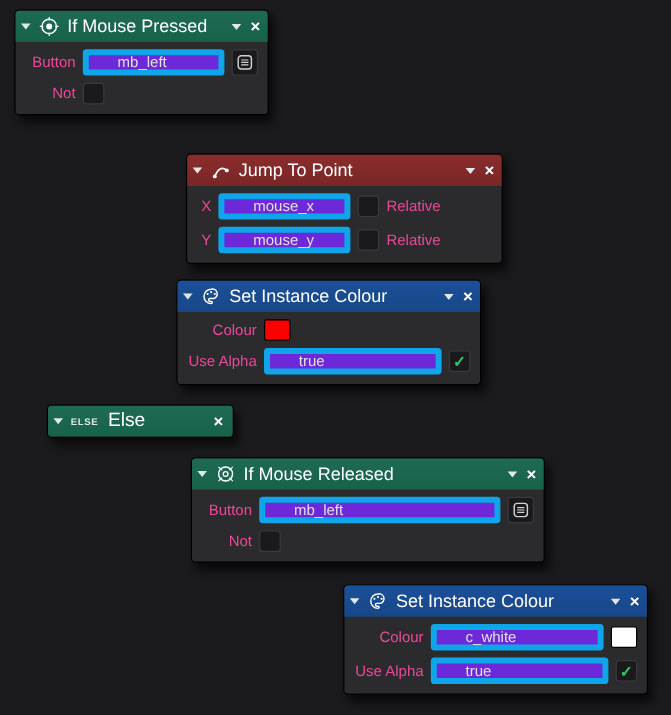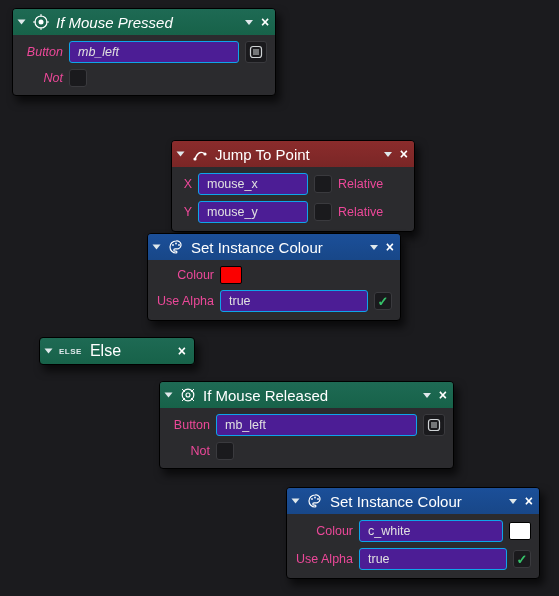--- a/index.html
+++ b/index.html
@@ -77,25 +77,25 @@
     margin-bottom: 6px;
   }
   .row:last-child { margin-bottom: 0; }
   .lbl {
     color: #ec4899;
     font-size: 12.5px;
     text-align: right;
     white-space: nowrap;
   }
   .field {
-    background: #4c1d95;
-    border: 1px solid #0ea5e9;
+    background: #6d28d9;
+    border: 5px solid #0ea5e9;
     border-radius: 3px;
     height: 22px;
-    padding: 0 8px;
+    padding: 0 24px;
     display: flex;
     align-items: center;
     color: #e0e0e0;
     font-size: 12.5px;
     flex: 1 1 auto;
   }
   .chk {
     width: 18px; height: 18px;
     background: #1a1a1d;
     border: 1px solid #3a3a3e;
@@ -163,21 +163,21 @@
   .else-pill .close-icon {
     font-size: 14px;
     cursor: pointer;
     color: #fff;
     font-weight: 600;
   }
 </style>
 </head>
 <body>
 
-<div class="node" style="left:12px; top:8px; width:264px;font-style:italic;">
+<div class="node" style="left:12px; top:8px; width:212px;">
   <div class="titlebar green">
     <span class="collapse-icon"></span>
     <span class="node-icon">
       <svg viewBox="0 0 16 16">
           <circle cx="8" cy="8" r="6" fill="none" stroke="#fff" stroke-width="1.2"></circle>
           <circle cx="8" cy="8" r="2.5" fill="#fff"></circle>
           <line x1="8" y1="0" x2="8" y2="3" stroke="#fff"></line>
           <line x1="8" y1="13" x2="8" y2="16" stroke="#fff"></line>
           <line x1="0" y1="8" x2="3" y2="8" stroke="#fff"></line>
           <line x1="13" y1="8" x2="16" y2="8" stroke="#fff"></line>
@@ -203,21 +203,21 @@
           </svg>
       </div>
     </div>
     <div class="row">
       <span class="lbl" style="width:42px;">Not</span>
       <div class="chk"></div>
     </div>
   </div>
 </div>
 
-<div class="node" style="left:171px; top:128px; width:244px;margin-top:12px;">
+<div class="node" style="left:155px; top:128px; width:264px;">
   <div class="titlebar red">
     <span class="collapse-icon"></span>
     <span class="node-icon">
       <svg viewBox="0 0 16 16">
           <path d="M3 13 Q7 3 13 8" fill="none" stroke="#fff" stroke-width="1.4"></path>
           <circle cx="3" cy="13" r="1.6" fill="#fff"></circle>
           <circle cx="13" cy="8" r="1.6" fill="#fff"></circle>
         </svg>
     </span>
     <span class="title">Jump To Point</span>

